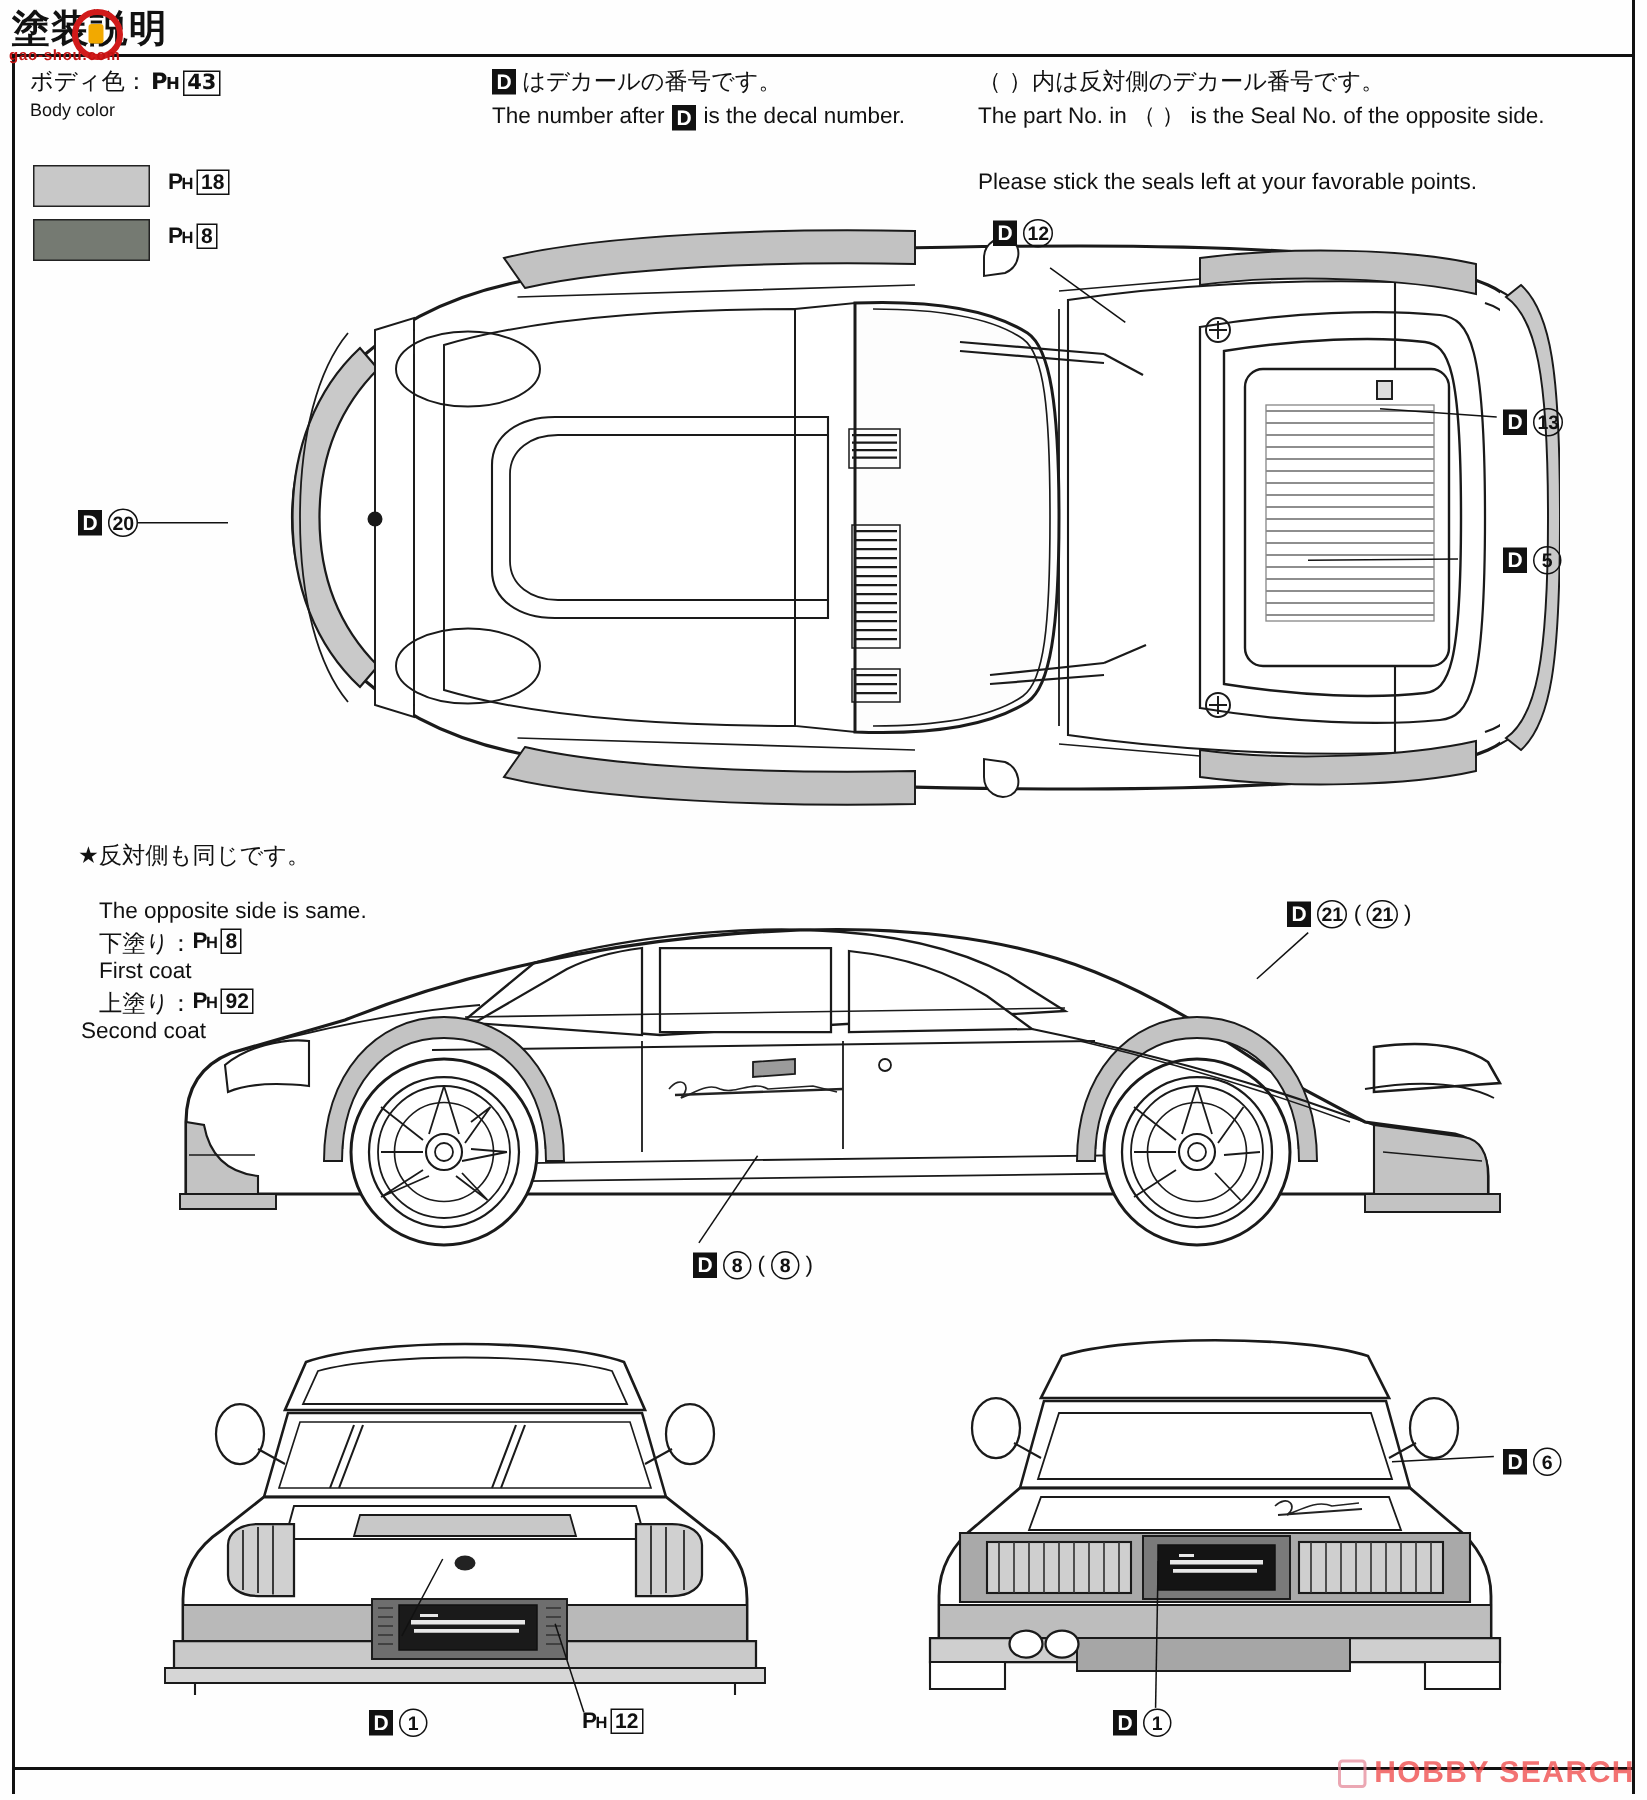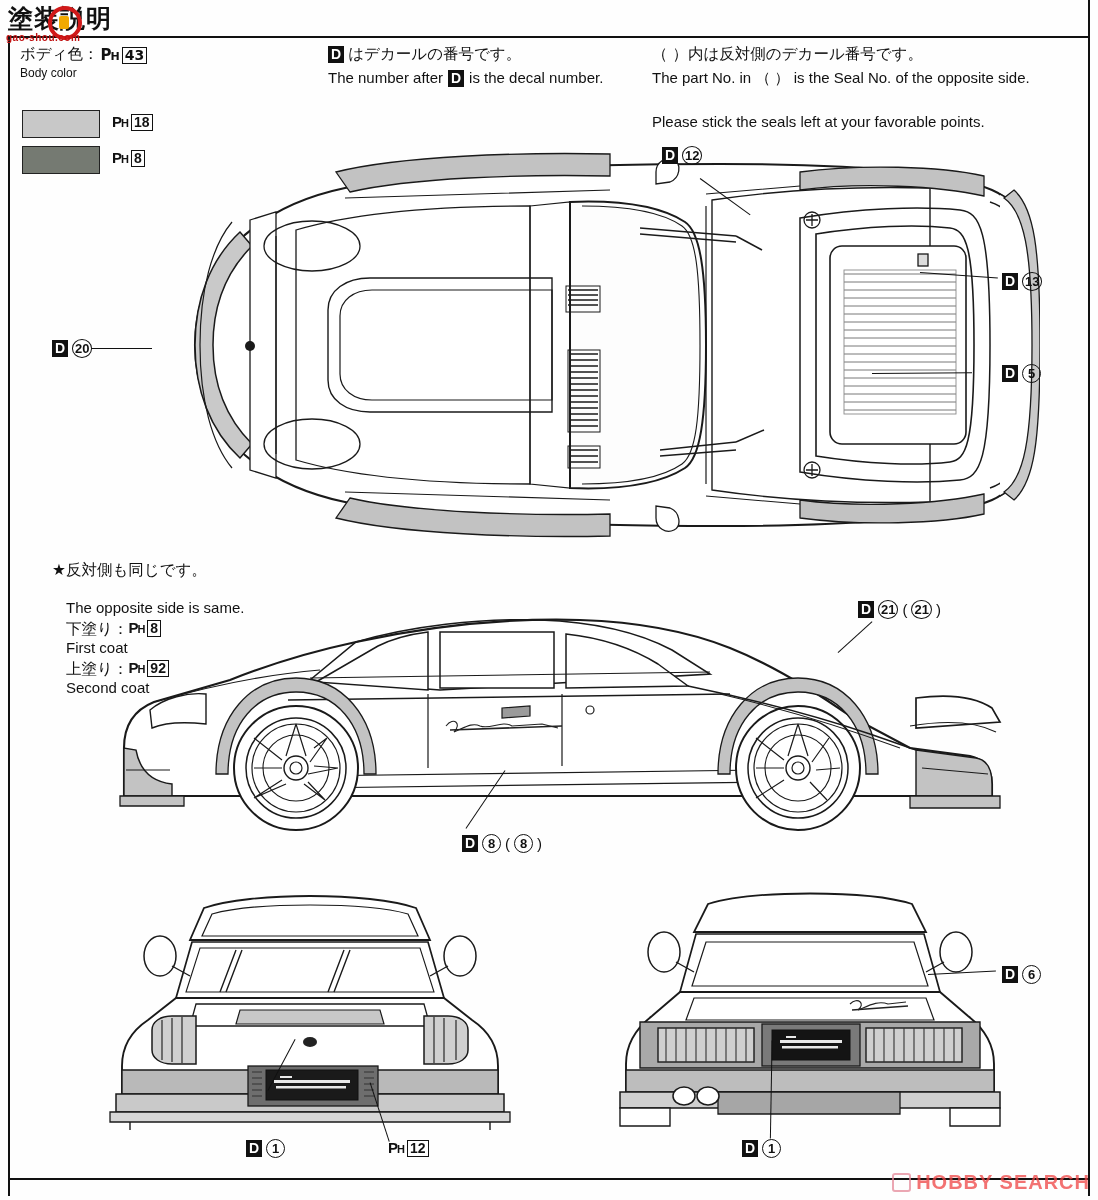--- a/index.html
+++ b/index.html
@@ -273,21 +273,21 @@
   <div class="tblock en" style="left:66px;top:638px;">First coat</div>
 
   <div class="tblock" style="left:66px;top:658px;display:flex;align-items:center;">
     <span class="jp">上塗り：</span>
     <span class="ph">
       <span class="p">P</span>
         <span class="h">H</span>
         <span class="num">92</span>
     </span>
   </div>
-  <div class="tblock en" style="left:66px;top:678px;">Second coat</div>
+  <div class="tblock en" style="left:54px;top:678px;">Second coat</div>
 
   <div class="draw" style="left:110px;top:598px;">
     <svg width="900" height="240" viewBox="0 0 900 240">
       <g fill="none" stroke="#1a1a1a" stroke-width="1.6">
 
         <path d="M14 150 C14 128 24 112 44 104 L120 82 C150 70 190 56 246 44
                  C320 28 400 20 470 22 C530 24 580 34 620 50
                  C660 66 700 90 740 118 L800 150 L860 158
                  C876 162 882 172 882 186 L882 198 L14 198 Z" fill="#ffffff" stroke-width="2.1"></path>
 

